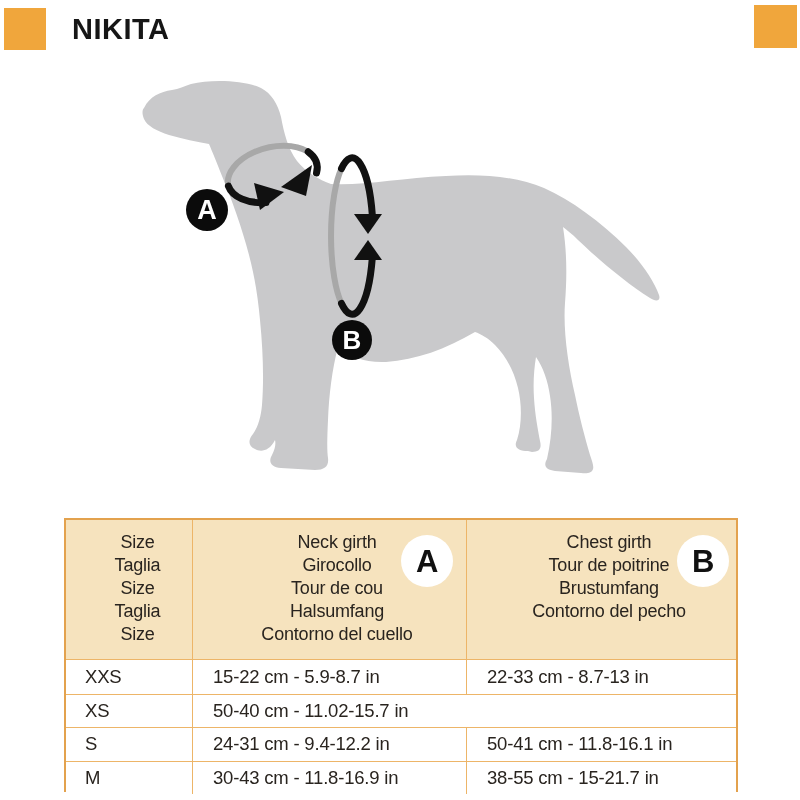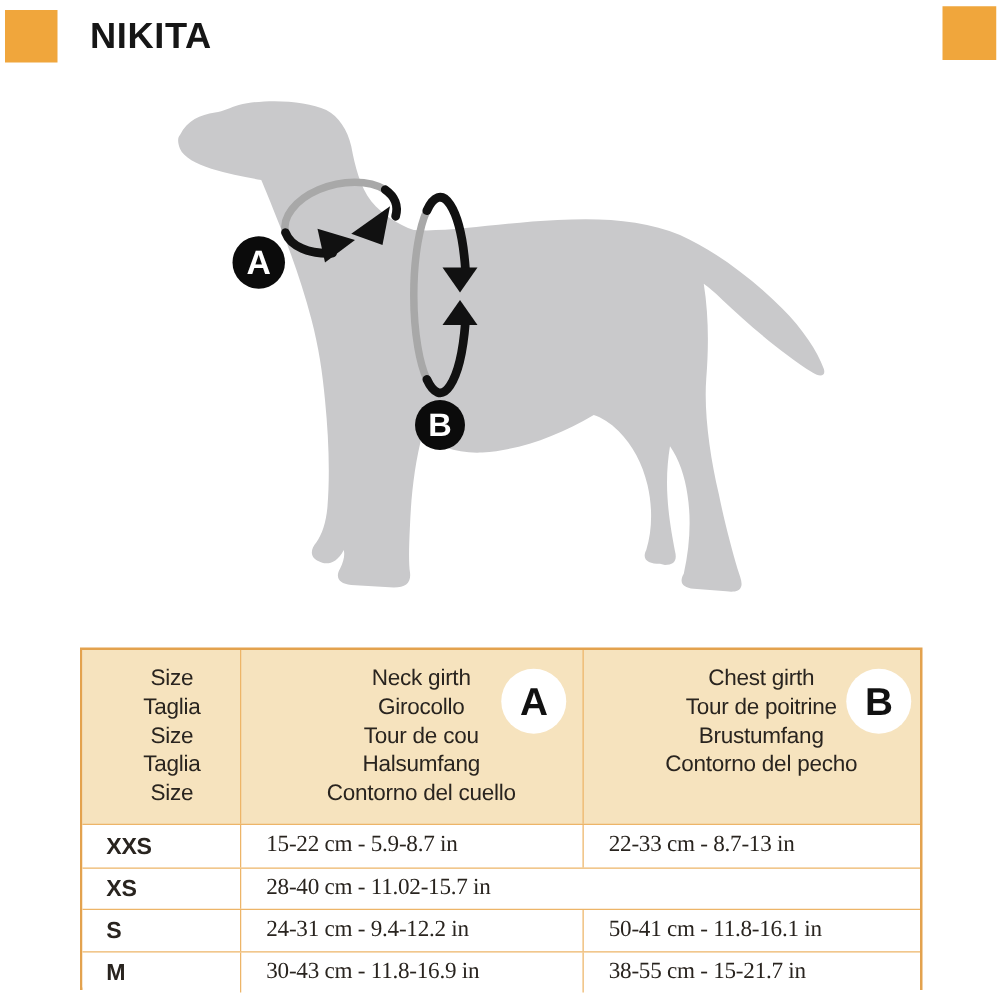--- a/index.html
+++ b/index.html
@@ -38,22 +38,22 @@
   .hbadge.a{right:13px;}
   .hbadge.b{right:7px;}
   .trow{
     display:grid;grid-template-columns:127px 274px 1fr;height:33.5px;
     box-sizing:border-box;background:#fff;
   }
   .trow + .trow{border-top:1.5px solid #EDB568;}
   .td{box-sizing:border-box;display:flex;align-items:center;
       font-size:18.5px;letter-spacing:-0.2px;white-space:nowrap;}
   .td:not(:last-child){border-right:1.5px solid #EDB568;}
-  .td.size{padding-left:19px;font-weight:bold;}
-  .td.val{padding-left:20px;font-family:Liberation Serif, serif;}
+  .td.size{padding-left:19px;font-weight:normal;}
+  .td.val{padding-left:20px;}
 </style>
 </head>
 <body>
 
 <div class="sq sq-left"></div>
 <div class="sq sq-right"></div>
 <div class="brand-title">NIKITA</div>
 
 <svg class="diagram-svg" width="800" height="515" viewBox="0 0 800 515">
 
@@ -159,21 +159,21 @@
     </div>
   </div>
 
   <div class="trow">
     <div class="td size">XXS</div>
     <div class="td val">15-22 cm - 5.9-8.7 in</div>
     <div class="td val">22-33 cm - 8.7-13 in</div>
   </div>
   <div class="trow">
     <div class="td size">XS</div>
-    <div class="td val">28-40 cm - 11.02-15.7 in</div>
+    <div class="td val">50-40 cm - 11.02-15.7 in</div>
   </div>
   <div class="trow">
     <div class="td size">S</div>
     <div class="td val">24-31 cm - 9.4-12.2 in</div>
     <div class="td val">50-41 cm - 11.8-16.1 in</div>
   </div>
   <div class="trow">
     <div class="td size">M</div>
     <div class="td val">30-43 cm - 11.8-16.9 in</div>
     <div class="td val">38-55 cm - 15-21.7 in</div>

